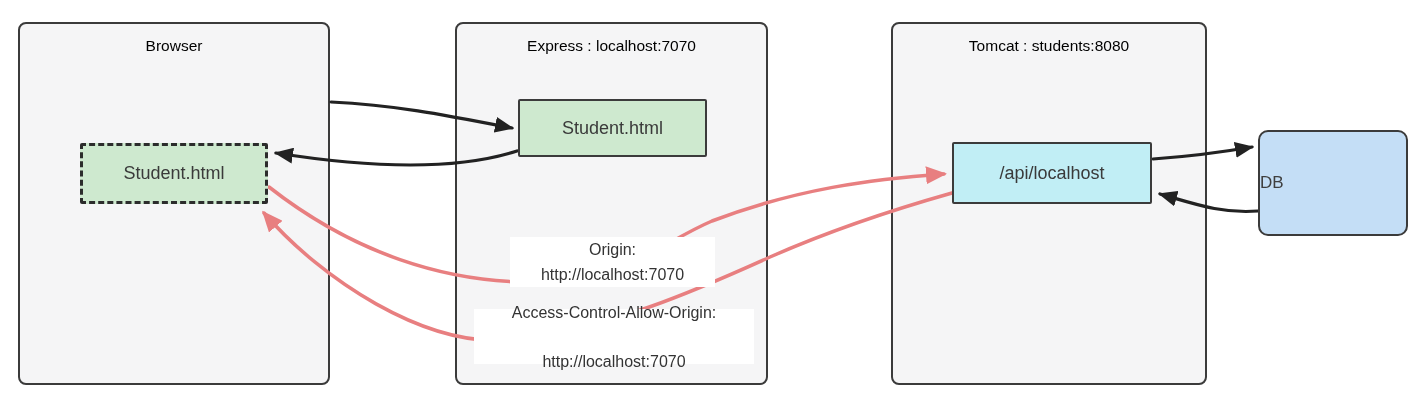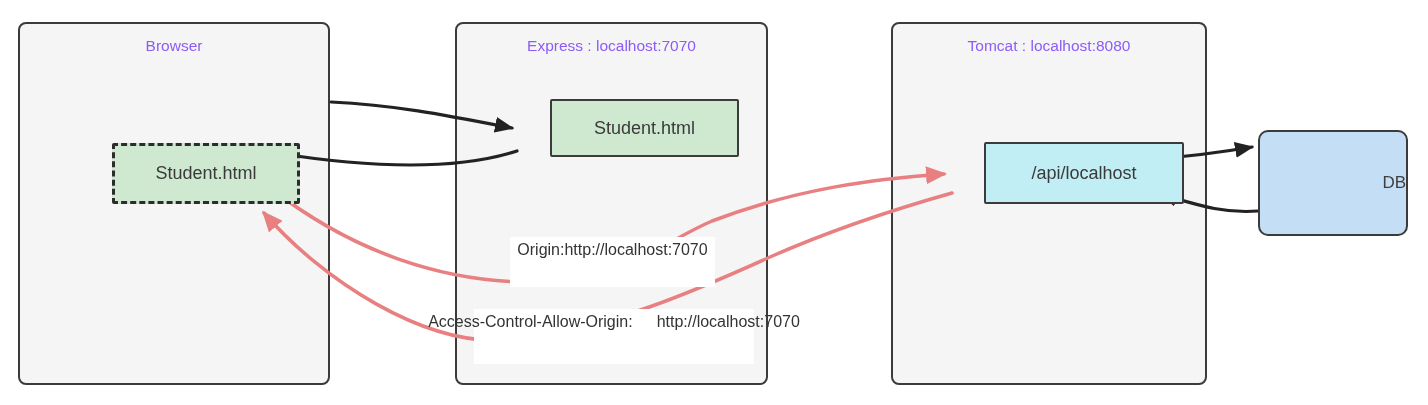--- a/index.html
+++ b/index.html
@@ -17,73 +17,73 @@
     position:absolute; box-sizing:border-box;
     background:var(--panel-fill,#f5f5f6);
     border:2.5px solid var(--panel-border,#3b3b3b);
     border-radius:8px; z-index:1;
   }
   .panel-browser{left:18px; top:22px; width:312px; height:363px;}
   .panel-express{left:455px; top:22px; width:313px; height:363px;}
   .panel-tomcat{left:891px; top:22px; width:316px; height:363px;}
   .panel-title{
     position:absolute; left:0; right:0; top:13px;
-    text-align:center; font-size:15.5px; color:#8b5cf6; z-index:3;
+    text-align:center; font-size:15.5px; color:#000000; z-index:3;
   }
   .node{
     position:absolute; box-sizing:border-box; display:flex;
     align-items:center; justify-content:center;
-    font-size:18px; color:#3a3a3a; z-index:3; border-radius:2px;margin-left:32px;
+    font-size:18px; color:#3a3a3a; z-index:3; border-radius:2px;
   }
   .node-browser-student{
     left:80px; top:143px; width:188px; height:61px;
     background:var(--green-fill,#cee9cf); border:3px dashed #2c2c2c;
   }
   .node-express-student{
     left:518px; top:99px; width:189px; height:58px;
     background:var(--green-fill,#cee9cf); border:2.5px solid var(--panel-border,#3b3b3b);
   }
   .node-api-students{
     left:952px; top:142px; width:200px; height:62px;
     background:var(--cyan-fill,#c1eef5); border:2.5px solid var(--panel-border,#3b3b3b);
   }
   .node-db{
     left:1258px; top:130px; width:150px; height:106px;
     background:var(--blue-fill,#c4def6); border:2.5px solid var(--panel-border,#3b3b3b);
     border-radius:10px; font-size:17px; z-index:3; position:absolute;
-    box-sizing:border-box; display:flex; align-items:center; justify-content:flex-end;
+    box-sizing:border-box; display:flex; align-items:center; justify-content:flex-start;
   }
   .arrows{position:absolute; left:0; top:0; z-index:2; pointer-events:none;}
   .ln{fill:none; stroke-linecap:round;}
   .ln-black{stroke:var(--black-arrow,#222222); stroke-width:3.2;}
   .ln-red{stroke:var(--red-arrow,#e87f80); stroke-width:3.5;}
   .hd-black{fill:var(--black-arrow,#222222);}
   .hd-red{fill:var(--red-arrow,#e87f80);}
   .annotation{
     position:absolute; box-sizing:border-box; z-index:4;
     background:var(--label-bg,#ffffff); color:#333333;
-    display:flex; flex-direction:row; justify-content:center;
+    display:flex; flex-direction:column; align-items:center; justify-content:center;
     font-size:16px; line-height:25px; text-align:center; white-space:nowrap;
   }
   .annotation-origin{left:510px; top:237px; width:205px; height:50px;}
   .annotation-acao{left:474px; top:309px; width:280px; height:55px;gap:24px;}
 </style>
 </head>
 <body>
 
 <div class="canvas">
 
   <div class="panel panel-browser">
     <div class="panel-title">Browser</div>
   </div>
   <div class="panel panel-express">
     <div class="panel-title">Express : localhost:7070</div>
   </div>
   <div class="panel panel-tomcat">
-    <div class="panel-title">Tomcat : localhost:8080</div>
+    <div class="panel-title">Tomcat : students:8080</div>
   </div>
 
   <svg class="arrows" width="1428" height="405" viewBox="0 0 1428 405">
     <defs>
       <marker id="mk-black" markerUnits="userSpaceOnUse" markerWidth="20" markerHeight="16" refX="17" refY="8" orient="auto">
         <path class="hd-black" d="M0,0 L19,8 L0,16 Z"></path>
       </marker>
       <marker id="mk-red" markerUnits="userSpaceOnUse" markerWidth="22" markerHeight="18" refX="18" refY="9" orient="auto">
         <path class="hd-red" d="M0,0 L21,9 L0,18 Z"></path>
       </marker>

